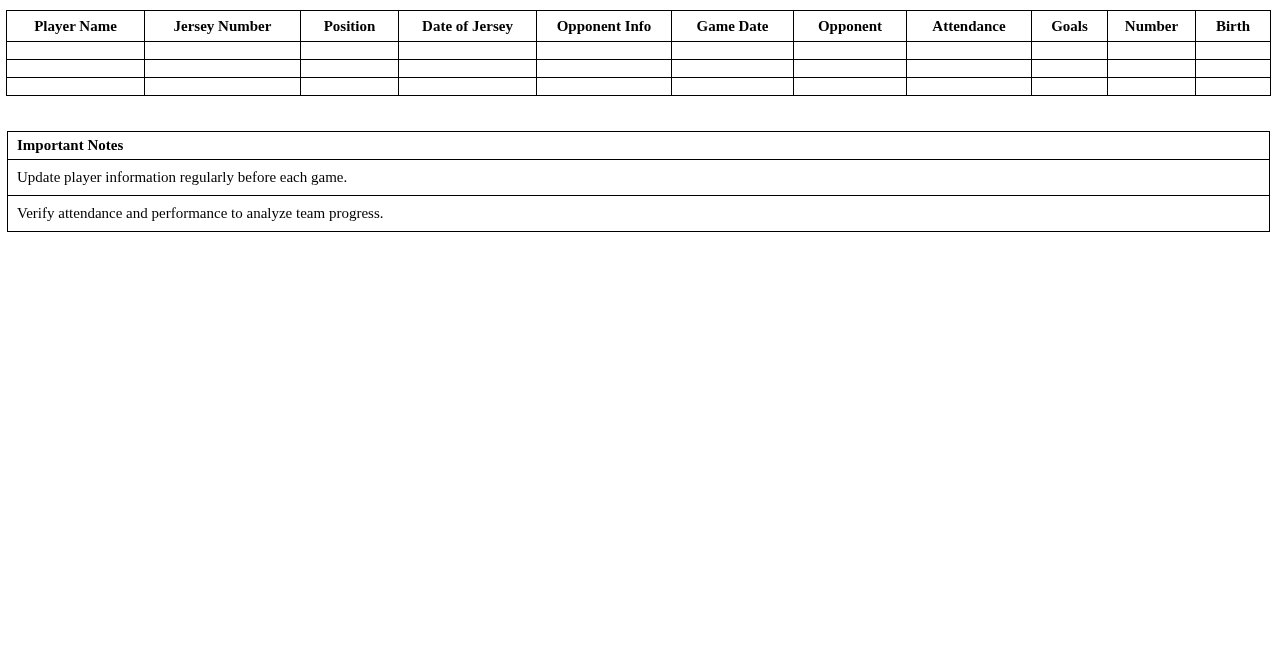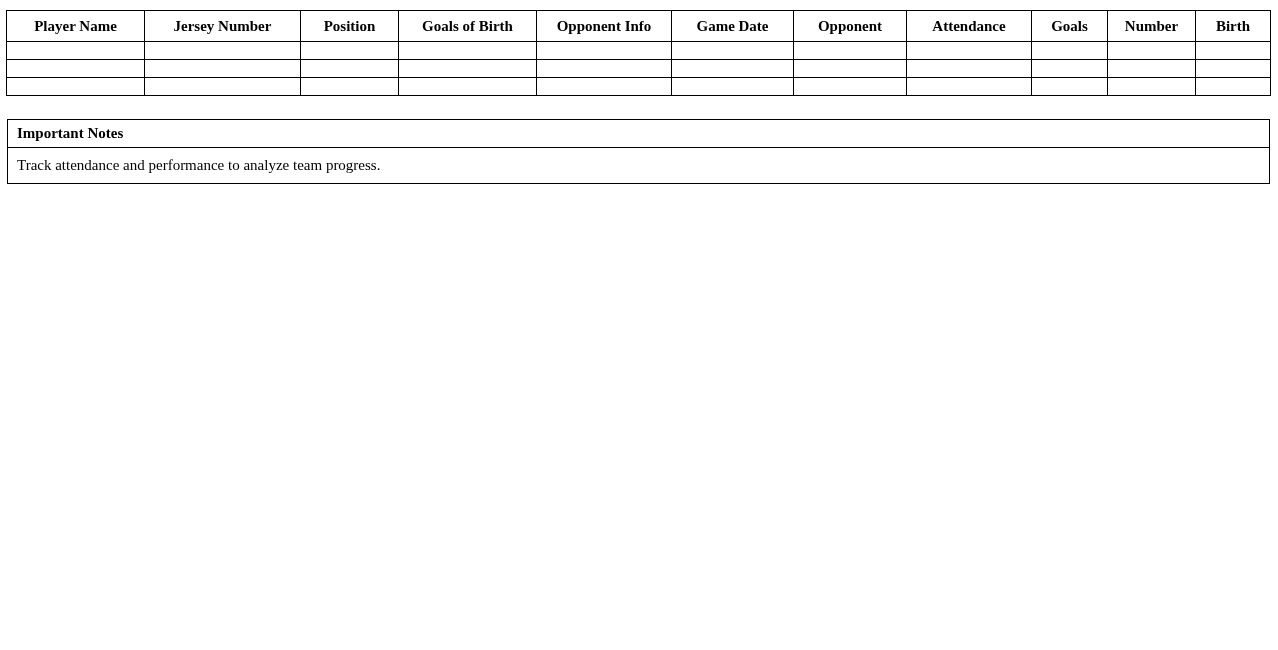--- a/index.html
+++ b/index.html
@@ -39,21 +39,21 @@
     height: 31px;
     padding: 2px 4px;
   }
   .roster td {
     height: 18px;
     padding: 0 4px;
   }
   .notes {
     position: absolute;
     left: 7px;
-    top: 119px;
+    top: 131px;
     width: 1263px;
     padding-left: 39px;
   }
   .notes td {
     border: 1px solid #000000;
     font-size: 15px;
     text-align: left;
     vertical-align: middle;
     padding: 2px 4px 2px 9px;
   }
@@ -82,21 +82,21 @@
       <col style="width:125px">
       <col style="width:76px">
       <col style="width:88px">
       <col style="width:75px">
     </colgroup>
     <thead>
       <tr>
         <th>Player Name</th>
         <th>Jersey Number</th>
         <th>Position</th>
-        <th>Goals of Birth</th>
+        <th>Date of Jersey</th>
         <th>Opponent Info</th>
         <th>Game Date</th>
         <th>Opponent</th>
         <th>Attendance</th>
         <th>Goals</th>
         <th>Number</th>
         <th>Birth</th>
       </tr>
     </thead>
     <tbody>
@@ -141,18 +141,21 @@
       </tr>
     </tbody>
   </table>
 
   <table class="notes">
     <tbody>
       <tr class="notes-header">
         <td>Important Notes</td>
       </tr>
       <tr class="note-row">
-        <td>Track attendance and performance to analyze team progress.</td>
+        <td>Update player information regularly before each game.</td>
+      </tr>
+      <tr class="note-row">
+        <td>Verify attendance and performance to analyze team progress.</td>
       </tr>
     </tbody>
   </table>
 
 </div>
 
 </body></html>

